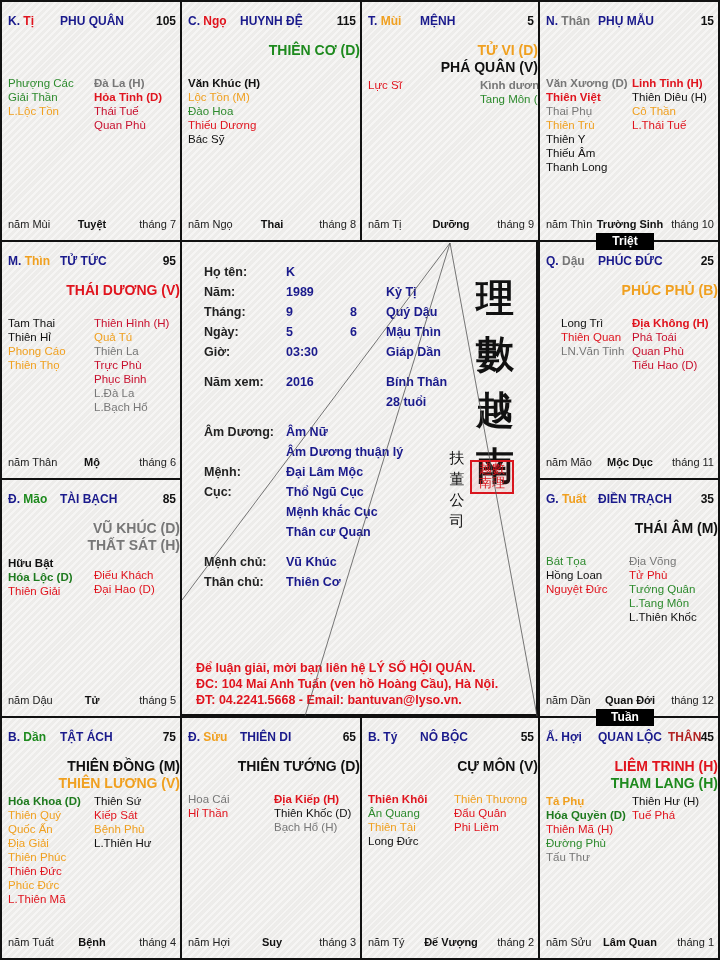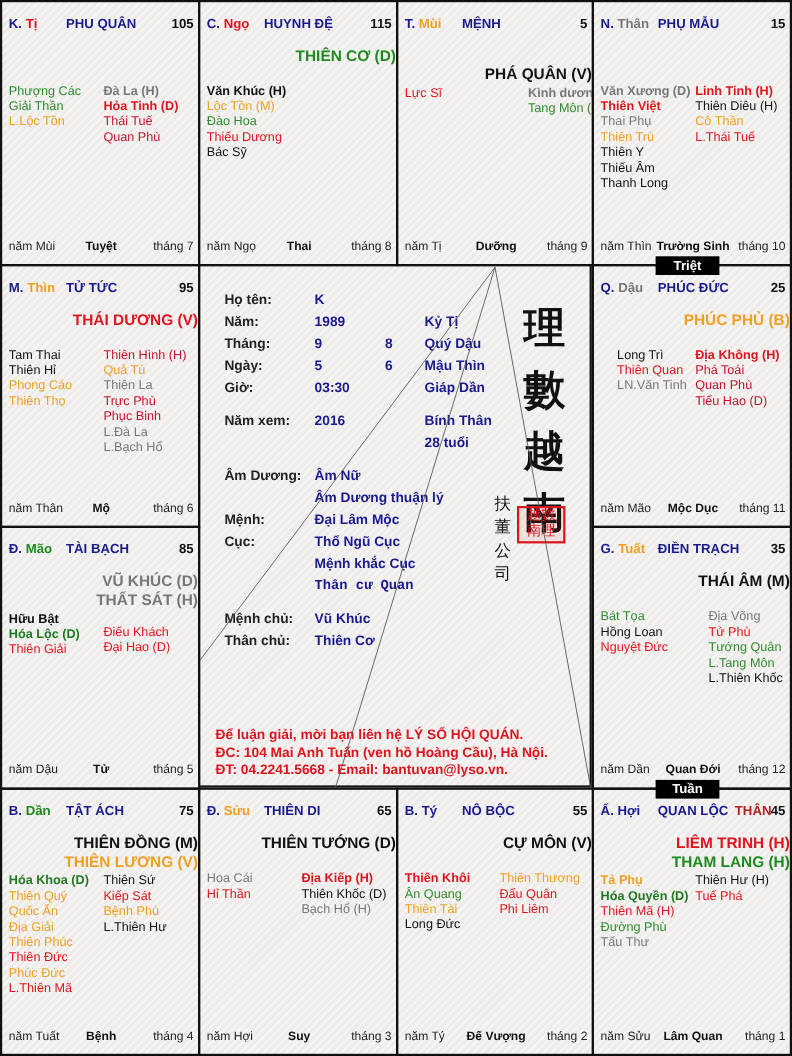--- a/index.html
+++ b/index.html
@@ -78,20 +78,21 @@
         <span class="st">Thai</span>
         <span class="mo">tháng 8</span>
       </div>
     </div>
   <div class="cell" style="left:360px;top:0;width:180px;height:242px;">
       <div class="hdr">
         <span class="pos"><span>T.</span> <span style="color:#f0a020">Mùi</span></span>
         <span class="name"><span>MỆNH</span></span>
         <span class="num">5</span>
       </div>
+      <div class="main" style="top:40px;color:#f0a020">TỬ VI (D)</div>
       <div class="main" style="top:57px;color:#111111">PHÁ QUÂN (V)</div>
       <div class="col" style="left: 6px; top: 76px;">
         <div class="" style="color:#e0141e">Lực Sĩ</div>
       </div>
       <div class="col" style="left: 92px; top: 76px; margin-left: 26px;">
         <div class="b" style="color:#777777">Kình dương (D)</div>
         <div class="" style="color:#2e8b2e">Tang Môn (H)</div>
       </div>
       <div class="ftr">
         <span class="yr">năm Tị</span>
@@ -208,21 +209,21 @@
         <span class="pos"><span>G.</span> <span style="color:#f0a020">Tuất</span></span>
         <span class="name"><span>ĐIỀN TRẠCH</span></span>
         <span class="num">35</span>
       </div>
       <div class="main" style="top:40px;color:#111111">THÁI ÂM (M)</div>
       <div class="col" style="left:6px;top:74px;">
         <div class="" style="color:#2e8b2e">Bát Tọa</div>
         <div class="" style="color:#111111">Hồng Loan</div>
         <div class="" style="color:#e0141e">Nguyệt Đức</div>
       </div>
-      <div class="col" style="left:104px;top:74px;">
+      <div class="col" style="left:89px;top:74px;">
         <div class="" style="color:#777777">Địa Võng</div>
         <div class="" style="color:#e0141e">Tử Phù</div>
         <div class="" style="color:#2e8b2e">Tướng Quân</div>
         <div class="" style="color:#2e8b2e">L.Tang Môn</div>
         <div class="" style="color:#111111">L.Thiên Khốc</div>
       </div>
       <div class="ftr">
         <span class="yr">năm Dần</span>
         <span class="st">Quan Đới</span>
         <span class="mo">tháng 12</span>
@@ -381,21 +382,21 @@
         <span class="lbl" style="position:absolute;left:0">Mệnh:</span>
         <span class="val" style="position:absolute;left:82px">Đại Lâm Mộc</span>
       </div>
       <div style="position:relative;height:20px;width:300px;">
         <span class="lbl" style="position:absolute;left:0">Cục:</span>
         <span class="val" style="position:absolute;left:82px">Thổ Ngũ Cục</span>
       </div>
       <div style="position:relative;height:20px;width:300px;">
         <span class="val" style="position:absolute;left:82px">Mệnh khắc Cục</span>
       </div>
-      <div style="position:relative;height:20px;width:300px;font-family:Liberation Mono, monospace;">
+      <div style="position:relative;height:20px;width:300px;">
         <span class="val" style="position:absolute;left:82px">Thân cư Quan</span>
       </div>
       <div style="position:relative;height:20px;width:300px;margin-top:10px;">
         <span class="lbl" style="position:absolute;left:0">Mệnh chủ:</span>
         <span class="val" style="position:absolute;left:82px">Vũ Khúc</span>
       </div>
       <div style="position:relative;height:20px;width:300px;">
         <span class="lbl" style="position:absolute;left:0">Thân chủ:</span>
         <span class="val" style="position:absolute;left:82px">Thiên Cơ</span>
       </div>

